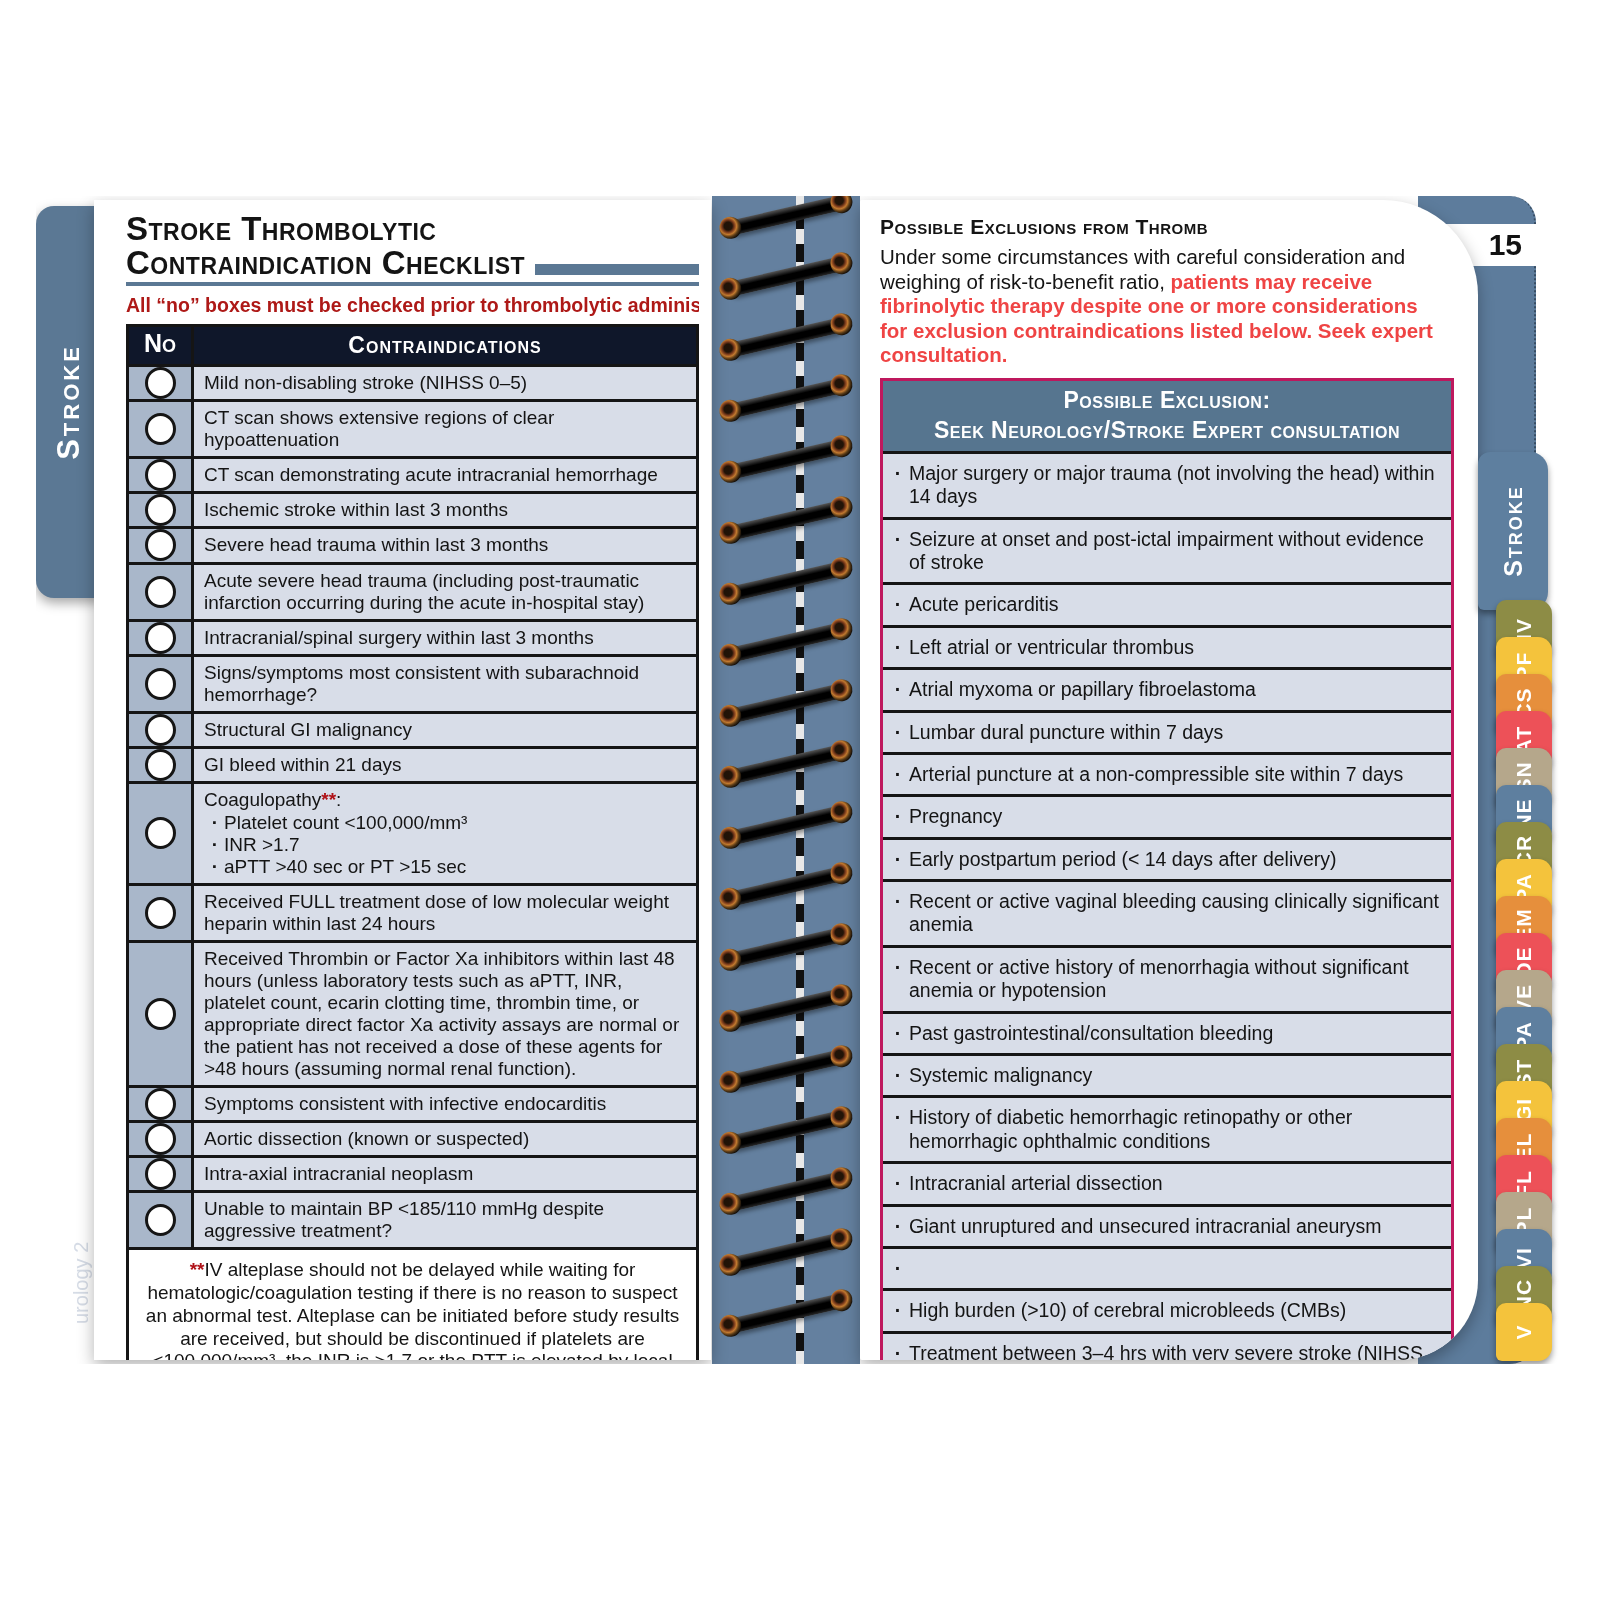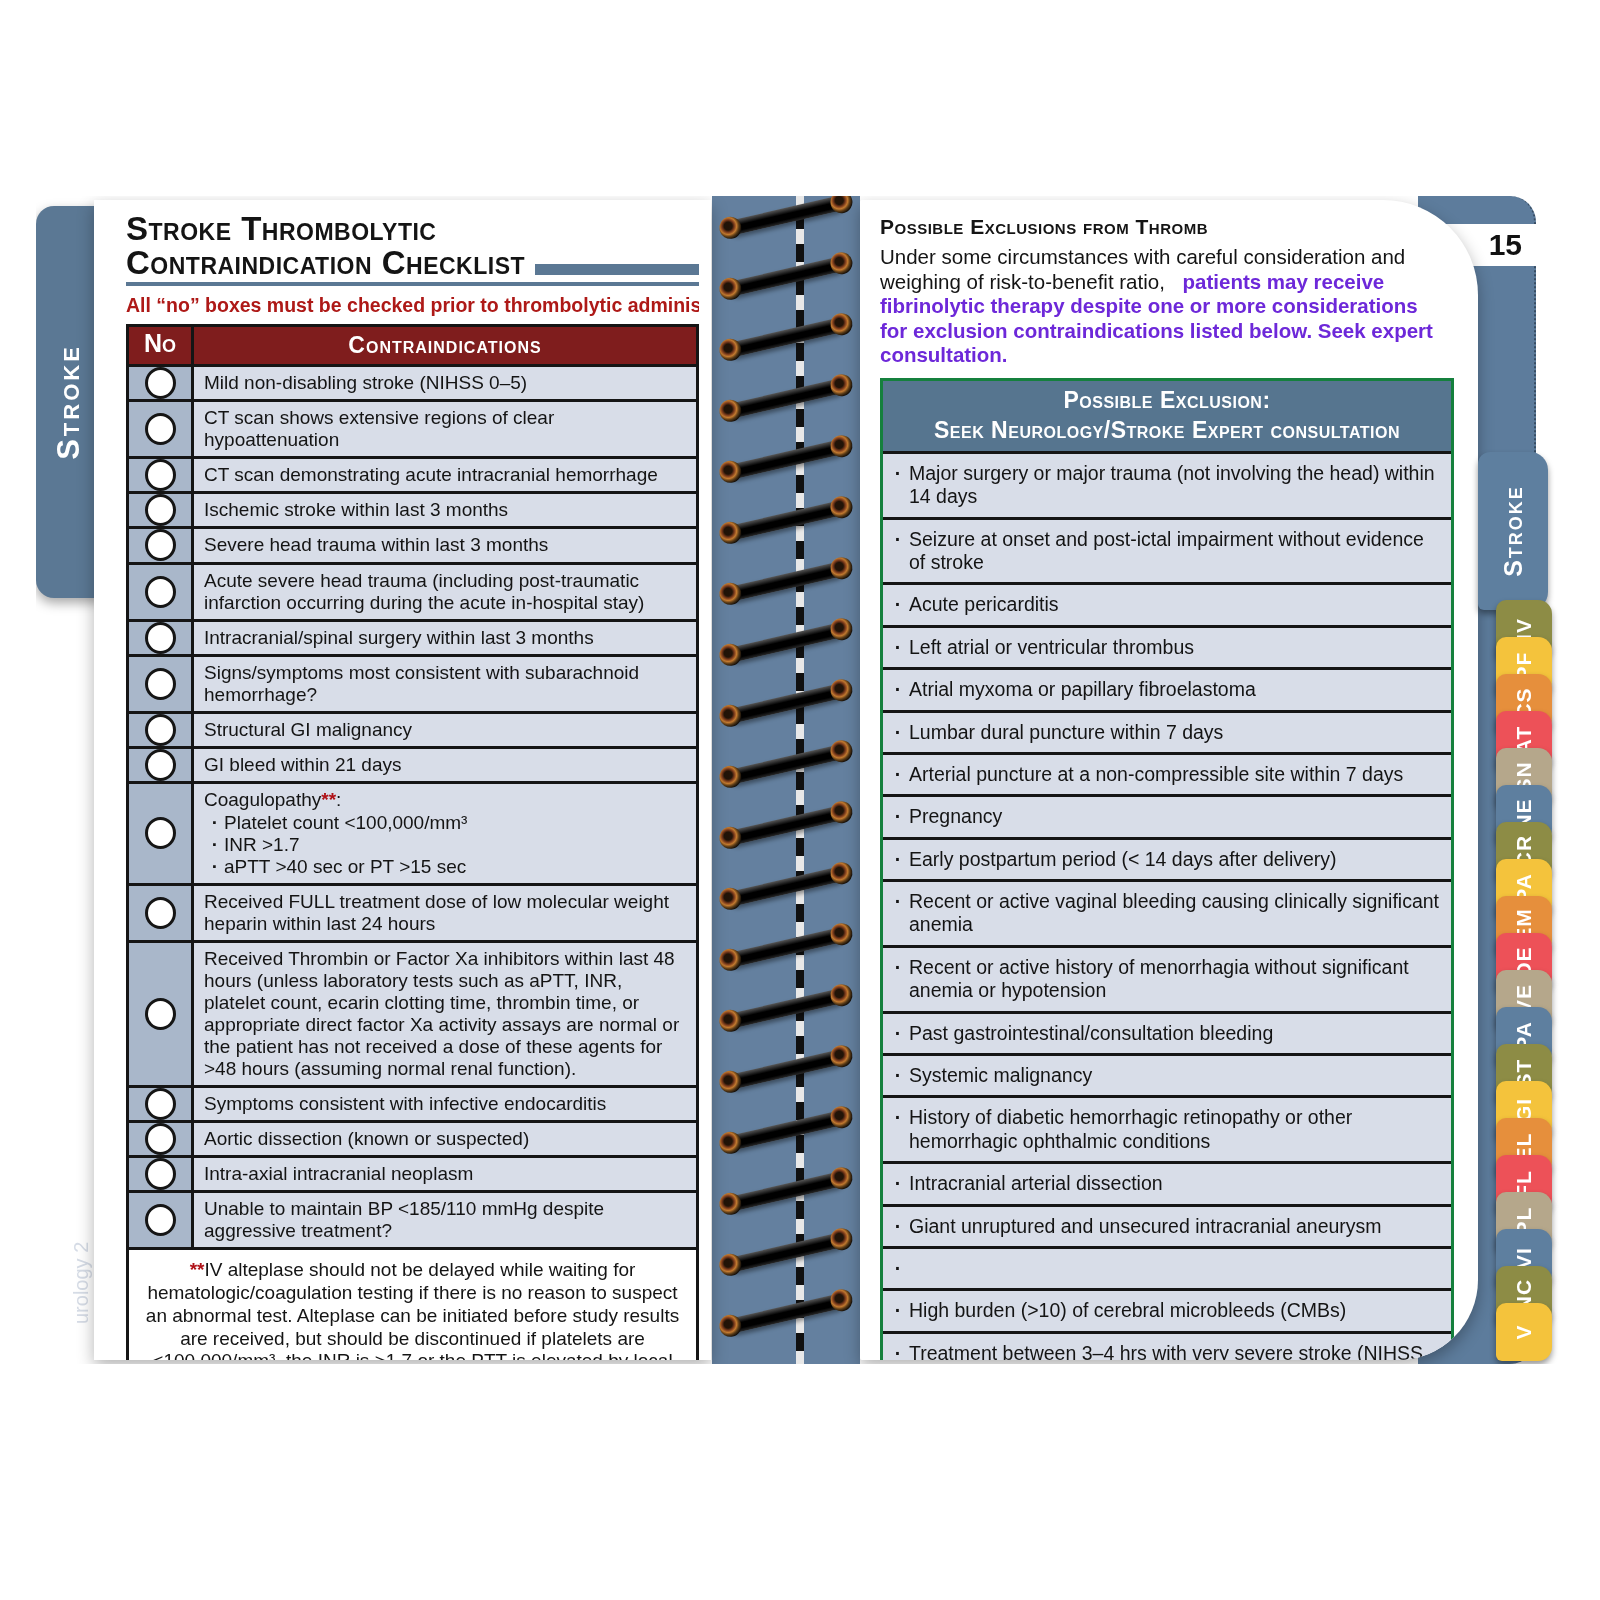--- a/index.html
+++ b/index.html
@@ -17,21 +17,21 @@
   
   .left-page{position:absolute;left:58px;top:4px;width:617px;height:1160px;background:#fff;z-index:2;
              box-shadow:0 6px 16px rgba(0,0,0,.30);padding:12px 12px 0 32px;box-sizing:border-box;overflow:hidden;}
   .lp-titleblock{border-bottom:4px solid #5b7894;padding-bottom:3px;}
   .lp-title{font-variant:small-caps;font-weight:bold;font-size:33px;line-height:1.02;letter-spacing:.5px;}
   .t2row{display:flex;align-items:flex-end;}
   .t2row .bar{flex:1;height:11px;background:#5b7894;margin:0 0 4px 10px;}
   .lp-sub{color:#ae1917;font-weight:bold;font-size:19.5px;text-align:center;margin:8px 0 7px;
           white-space:nowrap;overflow:hidden;}
   .lp-box{border:3px solid #151515;}
-  .lp-head{display:flex;background:#7f1d1d;color:#fff;font-variant:small-caps;font-weight:bold;}
+  .lp-head{display:flex;background:#0f172a;color:#fff;font-variant:small-caps;font-weight:bold;}
   .lp-head .c1{width:62px;font-size:25px;text-align:center;border-right:3px solid #151515;padding:2px 0;}
   .lp-head .c2{flex:1;font-size:23px;text-align:center;padding:5px 0;letter-spacing:1px;}
   .lp-row{display:flex;border-top:3px solid #151515;}
   .cb{width:62px;background:#a9b7ca;border-right:3px solid #151515;display:flex;
       align-items:center;justify-content:center;flex:none;}
   .cb i{width:25px;height:26px;border-radius:50%;background:#fff;border:3px solid #151515;display:block;}
   .ct{flex:1;background:#d8dde8;padding:5px 8px 5px 10px;font-size:19px;line-height:1.16;}
   .mk{color:#b01218;font-weight:bold;}
   .sub-bullets{margin:1px 0 0 2px;}
   .sub-bullets .bl{display:flex;}
@@ -65,22 +65,22 @@
   .tab.big{left:1442px;top:256px;width:70px;height:158px;border-radius:12px 18px 18px 6px;}
   .tab.big span{top:50%;font-size:25px;font-variant:small-caps;letter-spacing:2px;}
 
   
   .right-page{position:absolute;left:824px;top:4px;width:618px;height:1160px;background:#fff;z-index:3;
         border-radius:2px 95px 80px 2px;box-shadow:0 6px 16px rgba(0,0,0,.30);
         padding:16px 6px 0 20px;box-sizing:border-box;overflow:hidden;}
   .rp-title{font-variant:small-caps;font-weight:bold;font-size:21px;letter-spacing:.5px;
         white-space:nowrap;overflow:hidden;line-height:1.05;}
   .rp-intro{font-size:20.5px;line-height:1.2;margin:7px 0 10px;padding-right:26px;}
-  .red{color:#6d28d9;font-weight:bold;margin-left:12px;}
-  .rp-box{border:3px solid #15803d;margin-right:18px;}
+  .red{color:#ef4444;font-weight:bold;}
+  .rp-box{border:3px solid #be185d;margin-right:18px;}
   .rp-sec{background:#56758f;color:#fff;text-align:center;font-weight:bold;font-variant:small-caps;
         font-size:23px;line-height:1.3;padding:5px 4px;letter-spacing:.5px;}
   .rp-item{display:flex;border-top:3px solid #151515;background:#d8dde8;
         font-size:19.5px;line-height:1.2;padding:8px 8px 8px 4px;}
   .rp-item .bdot{width:22px;}
 </style>
 </head>
 <body>
 
 <div class="booklet">

